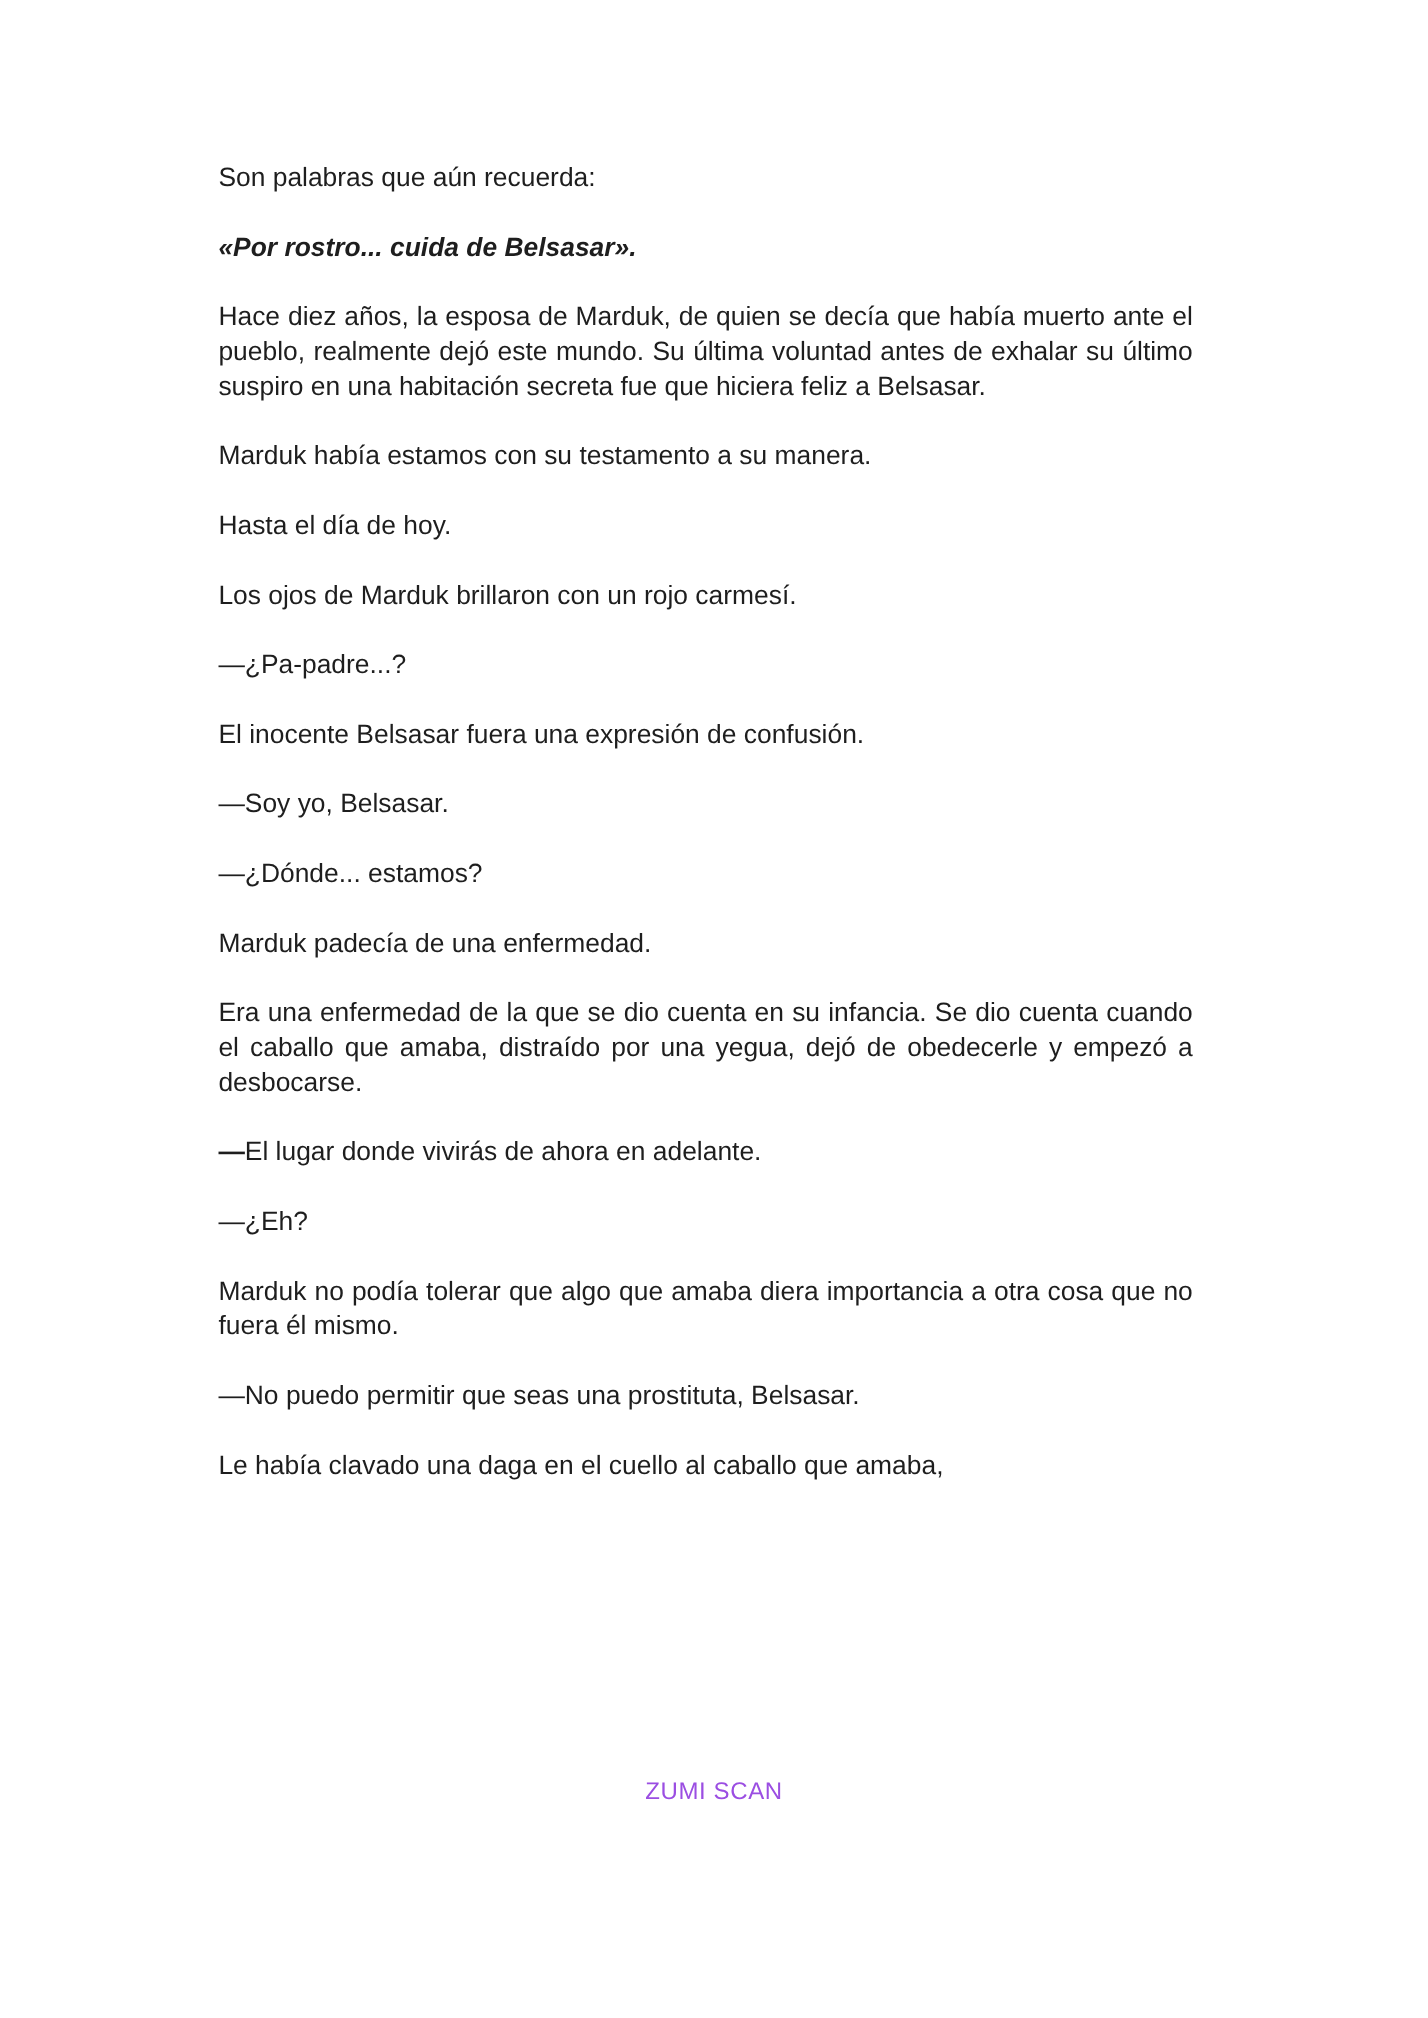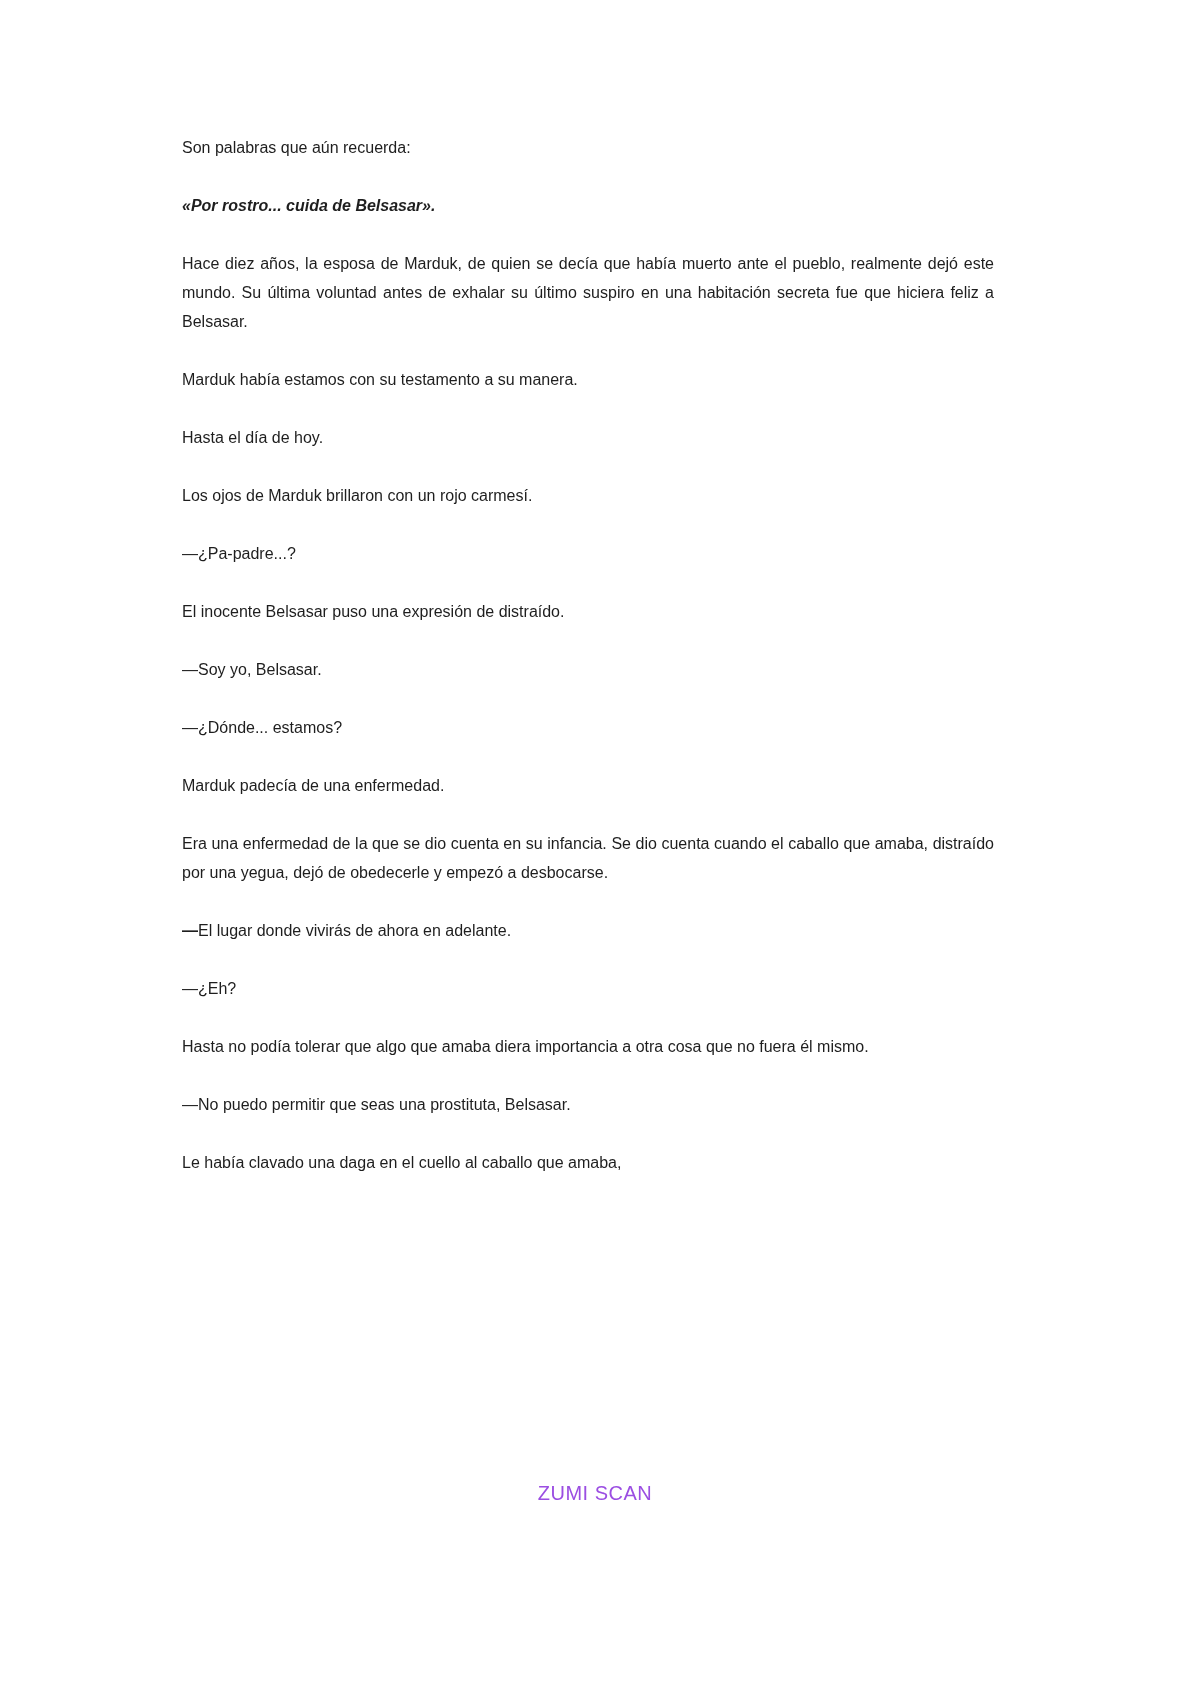--- a/index.html
+++ b/index.html
@@ -17,21 +17,21 @@
     overflow: hidden;
   }
   .content {
     position: absolute;
     left: 182px;
     top: 133px;
     width: 827px;
   }
   .para {
     margin: 0 15px 29px 0;
-    font-size: 16px;
+    font-size: 22px;
     line-height: 29px;
     text-align: justify;
     text-justify: inter-word;
     color: #1e1e1e;
   }
   .para.bold-italic {
     font-weight: 700;
     font-style: italic;
   }
   .para .lead-dash {
@@ -53,25 +53,25 @@
 
 <div class="page" style="background: rgb(255, 255, 255);">
   <div class="content" style="color: rgb(30, 30, 30);">
       <p class="para normal">Son palabras que aún recuerda:</p>
       <p class="para bold-italic">«Por rostro... cuida de Belsasar».</p>
       <p class="para normal">Hace diez años, la esposa de Marduk, de quien se decía que había muerto ante el pueblo, realmente dejó este mundo. Su última voluntad antes de exhalar su último suspiro en una habitación secreta fue que hiciera feliz a Belsasar.</p>
       <p class="para normal">Marduk había estamos con su testamento a su manera.</p>
       <p class="para normal">Hasta el día de hoy.</p>
       <p class="para normal">Los ojos de Marduk brillaron con un rojo carmesí.</p>
       <p class="para normal">—¿Pa-padre...?</p>
-      <p class="para normal">El inocente Belsasar puso una expresión de distraído.</p>
+      <p class="para normal">El inocente Belsasar fuera una expresión de confusión.</p>
       <p class="para normal">—Soy yo, Belsasar.</p>
       <p class="para normal">—¿Dónde... estamos?</p>
       <p class="para normal">Marduk padecía de una enfermedad.</p>
       <p class="para normal">Era una enfermedad de la que se dio cuenta en su infancia. Se dio cuenta cuando el caballo que amaba, distraído por una yegua, dejó de obedecerle y empezó a desbocarse.</p>
       <p class="para normal"><span class="lead-dash">—</span>El lugar donde vivirás de ahora en adelante.</p>
       <p class="para normal">—¿Eh?</p>
-      <p class="para normal">Hasta no podía tolerar que algo que amaba diera importancia a otra cosa que no fuera él mismo.</p>
+      <p class="para normal">Marduk no podía tolerar que algo que amaba diera importancia a otra cosa que no fuera él mismo.</p>
       <p class="para normal">—No puedo permitir que seas una prostituta, Belsasar.</p>
       <p class="para normal">Le había clavado una daga en el cuello al caballo que amaba,</p>
     </div>
   <div class="footer" style="color: rgb(155, 78, 226);">ZUMI SCAN</div>
 </div>
 
 </body></html>

